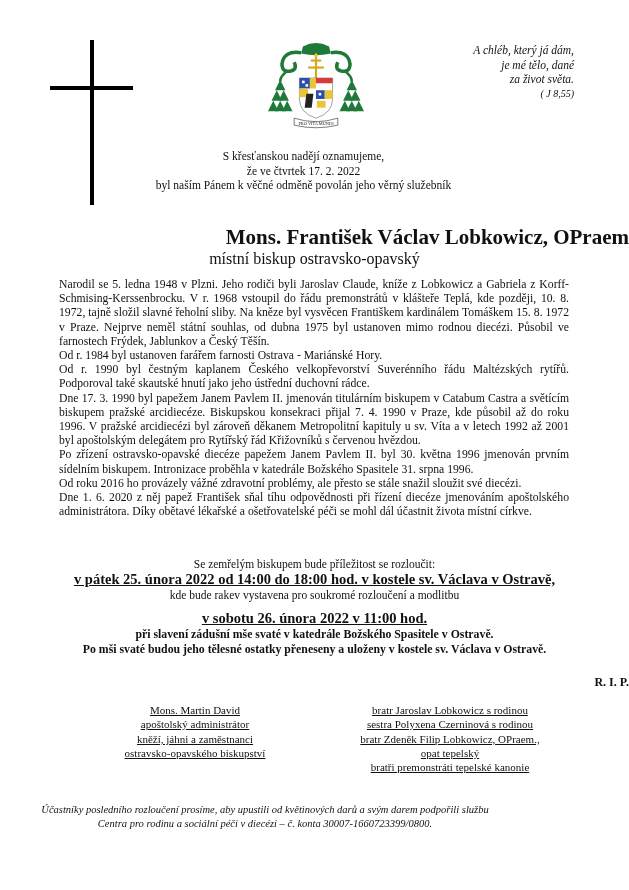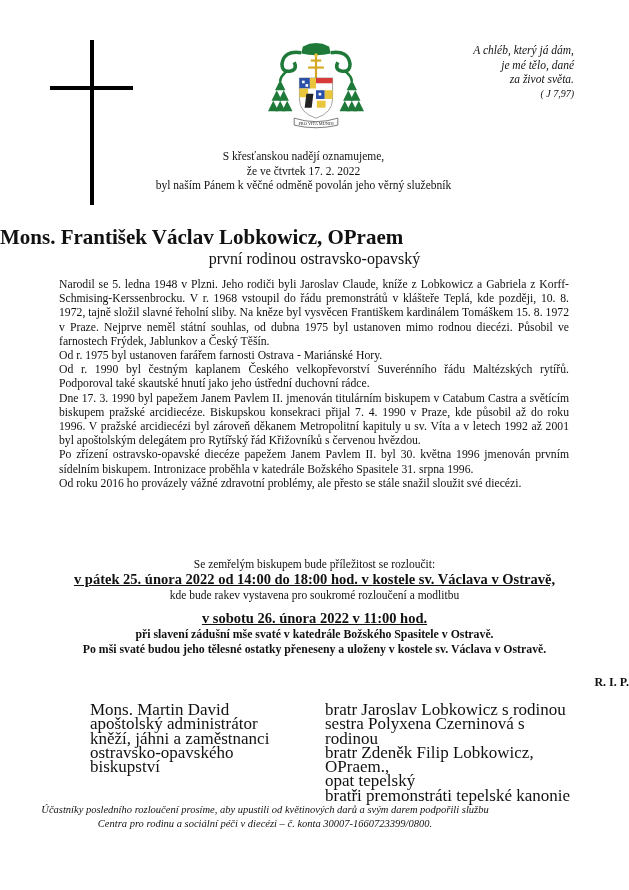--- a/index.html
+++ b/index.html
@@ -6,34 +6,34 @@
   body { width:629px; height:890px; position:relative; overflow:hidden;
          font-family:"Liberation Serif", serif; color:#111; }
   .cross-v { position:absolute; left:90px; top:40px; width:4px; height:165px; background:#000; }
   .cross-h { position:absolute; left:50px; top:86px; width:83px; height:4px; background:#000; }
   .coat { position:absolute; left:268px; top:37px; width:96px; height:96px; }
   .quote { position:absolute; right:55px; top:43px; text-align:right; font-style:italic;
            font-size:11.5px; line-height:14.5px; }
   .quote .ref { font-size:10px; }
   .intro { position:absolute; left:0; width:607px; top:149px; text-align:center;
            font-size:11.5px; line-height:14.5px; }
-  .name { position:absolute; left:0; width:629px; top:225px; text-align:left;
+  .name { position:absolute; left:0; width:629px; top:225px; text-align:right;
           font-weight:bold; font-size:21px; }
   .subtitle { position:absolute; left:0; width:629px; top:250px; text-align:center;
               font-size:16px; }
   .bio { position:absolute; left:59px; width:510px; top:278px; font-size:11.7px;
          line-height:14.2px; text-align:justify; }
   .bio p { margin:0; }
   .farewell { position:absolute; left:0; width:629px; top:557px; text-align:center; }
   .farewell .small { font-size:11.5px; line-height:14px; }
   .farewell .big { font-weight:bold; font-size:14.5px; line-height:17px;text-decoration:underline; }
   .farewell .gap { height:8px; }
   .farewell .bold-small { font-weight:bold; font-size:11.8px; line-height:14.5px; }
   .rip { position:absolute; left:0; width:629px; top:675px; text-align:right; font-weight:bold; font-size:12px; }
-  .col { position:absolute; top:703px; font-size:17px; line-height:14.3px; }
+  .col { position:absolute; top:703px; text-align:center; font-size:11px; line-height:14.3px;text-decoration:underline; }
   .col.left { left:90px; width:210px; }
   .col.right { left:325px; width:250px; }
   .footer { position:absolute; left:0; width:530px; top:803px; text-align:center; font-style:italic;
             font-size:10.5px; line-height:13.5px; }
 </style>
 </head>
 <body>
 
 <div>
   <div class="cross-v"></div>
@@ -89,39 +89,40 @@
   </g>
 
   <path d="M30 88 Q55 96 80 88 L80 96 Q55 102 30 96 Z" fill="#fff" stroke="#444" stroke-width="0.8"></path>
   <text x="55" y="96" text-anchor="middle" font-size="5" font-family="Liberation Serif, serif" fill="#222">PRO VITA MUNDI</text>
 </svg>
 
 <div class="quote">
   <div>A chléb, který já dám,</div>
   <div>je mé tělo, dané</div>
   <div>za život světa.</div>
-  <div class="ref">( J 7,97)</div>
+  <div class="ref">( J 8,55)</div>
 </div>
 
 <div class="intro">
   <div>S křesťanskou nadějí oznamujeme,</div>
   <div>že ve čtvrtek 17. 2. 2022</div>
   <div>byl naším Pánem k věčné odměně povolán jeho věrný služebník</div>
 </div>
 
 <div class="name">Mons. František Václav Lobkowicz, OPraem</div>
-<div class="subtitle">první rodinou ostravsko-opavský</div>
+<div class="subtitle">místní biskup ostravsko-opavský</div>
 
 <div class="bio">
   <p>Narodil se 5. ledna 1948 v Plzni. Jeho rodiči byli Jaroslav Claude, kníže z Lobkowicz a Gabriela z Korff-Schmising-Kerssenbrocku. V r. 1968 vstoupil do řádu premonstrátů v klášteře Teplá, kde později, 10. 8. 1972, tajně složil slavné řeholní sliby. Na kněze byl vysvěcen Františkem kardinálem Tomáškem 15. 8. 1972 v Praze. Nejprve neměl státní souhlas, od dubna 1975 byl ustanoven mimo rodnou diecézi. Působil ve farnostech Frýdek, Jablunkov a Český Těšín.</p>
-  <p>Od r. 1975 byl ustanoven farářem farnosti Ostrava - Mariánské Hory.</p>
+  <p>Od r. 1984 byl ustanoven farářem farnosti Ostrava - Mariánské Hory.</p>
   <p>Od r. 1990 byl čestným kaplanem Českého velkopřevorství Suverénního řádu Maltézských rytířů. Podporoval také skautské hnutí jako jeho ústřední duchovní rádce.</p>
   <p>Dne 17. 3. 1990 byl papežem Janem Pavlem II. jmenován titulárním biskupem v Catabum Castra a světícím biskupem pražské arcidiecéze. Biskupskou konsekraci přijal 7. 4. 1990 v Praze, kde působil až do roku 1996. V pražské arcidiecézi byl zároveň děkanem Metropolitní kapituly u sv. Víta a v letech 1992 až 2001 byl apoštolským delegátem pro Rytířský řád Křižovníků s červenou hvězdou.</p>
   <p>Po zřízení ostravsko-opavské diecéze papežem Janem Pavlem II. byl 30. května 1996 jmenován prvním sídelním biskupem. Intronizace proběhla v katedrále Božského Spasitele 31. srpna 1996.</p>
   <p>Od roku 2016 ho provázely vážné zdravotní problémy, ale přesto se stále snažil sloužit své diecézi.</p>
+  <p>Dne 1. 6. 2020 z něj papež František sňal tíhu odpovědnosti při řízení diecéze jmenováním apoštolského administrátora. Díky obětavé lékařské a ošetřovatelské péči se mohl dál účastnit života místní církve.</p>
 </div>
 
 <div class="farewell">
   <div class="small">Se zemřelým biskupem bude příležitost se rozloučit:</div>
   <div class="big">v pátek 25. února 2022 od 14:00 do 18:00 hod. v kostele sv. Václava v Ostravě,</div>
   <div class="small">kde bude rakev vystavena pro soukromé rozloučení a modlitbu</div>
   <div class="gap"></div>
   <div class="big">v sobotu 26. února 2022 v 11:00 hod.</div>
   <div class="bold-small">při slavení zádušní mše svaté v katedrále Božského Spasitele v Ostravě.</div>
   <div class="bold-small">Po mši svaté budou jeho tělesné ostatky přeneseny a uloženy v kostele sv. Václava v Ostravě.</div>

